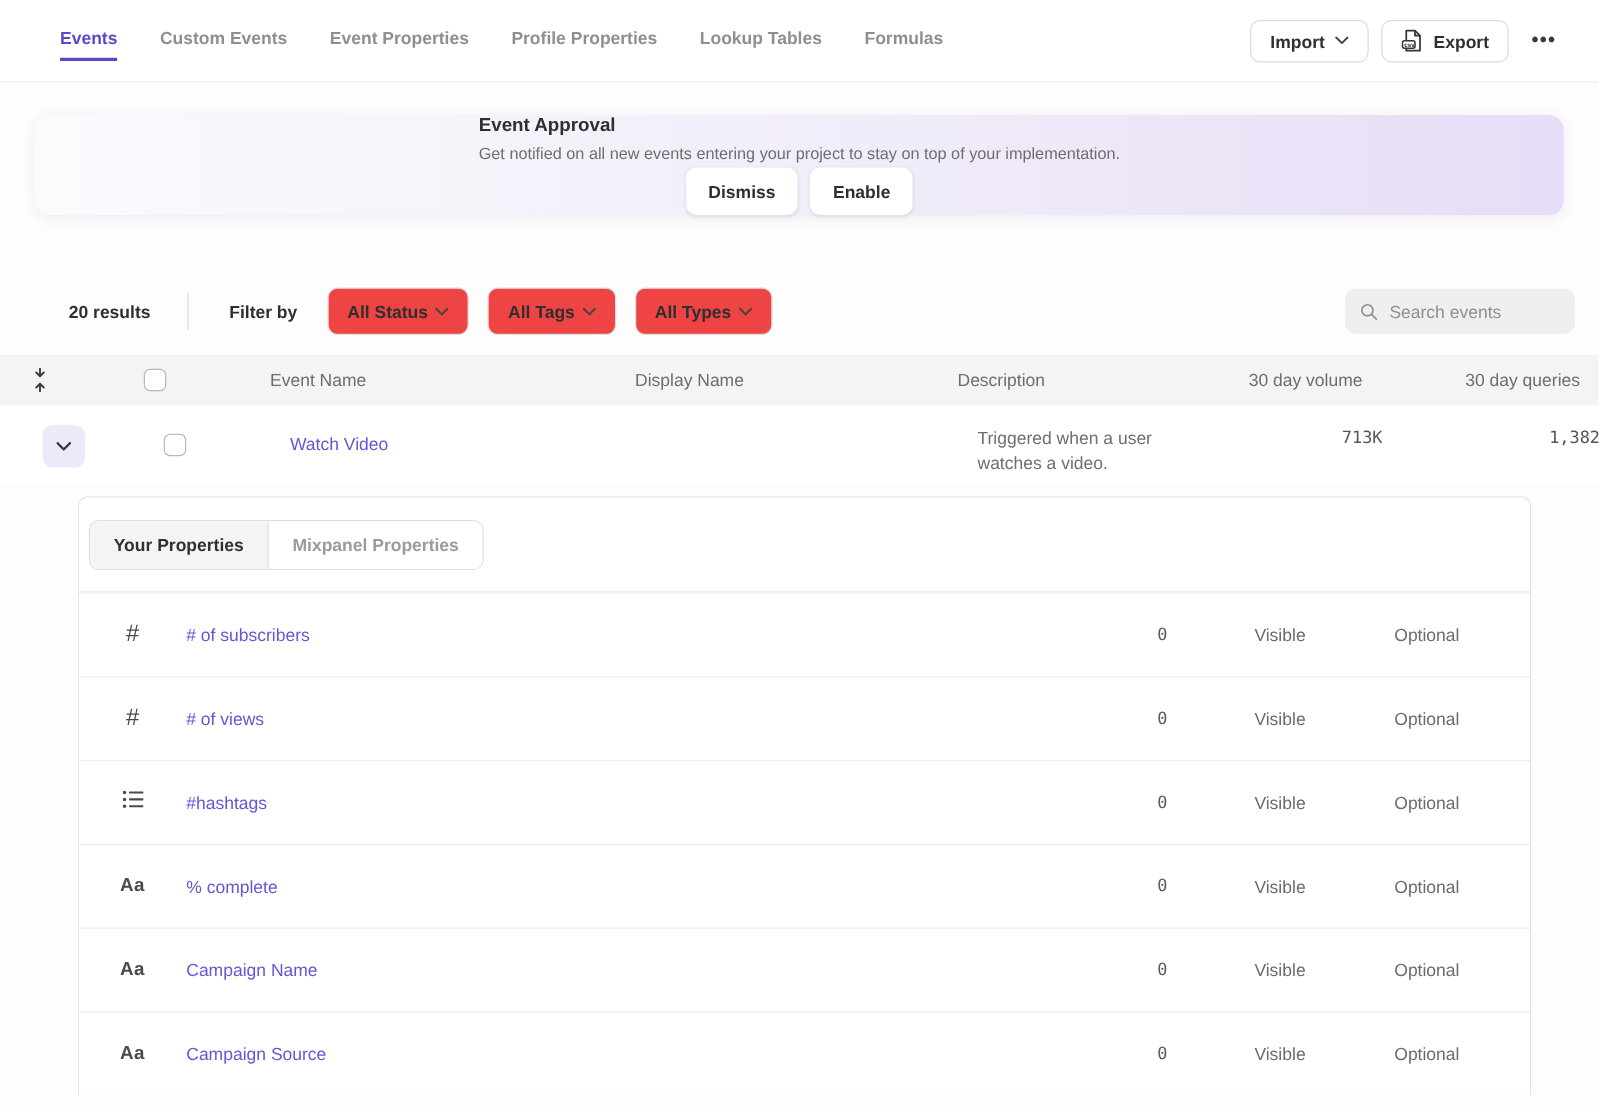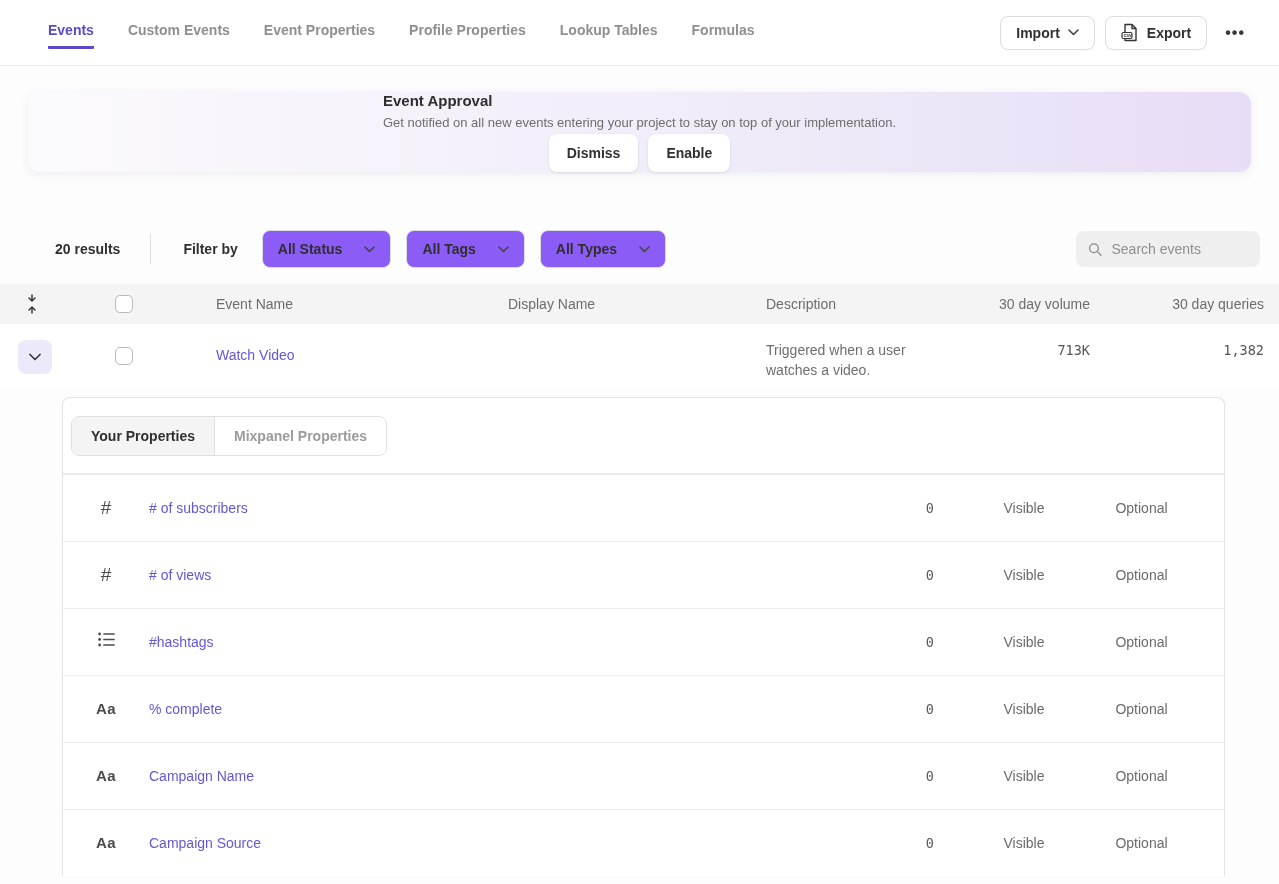--- a/index.html
+++ b/index.html
@@ -31,42 +31,42 @@
   .banner-actions { display:flex; gap:10px; }
   .banner-btn { background:#fff; border:none; border-radius:8px; height:38px;
     padding:0 18px; font-size:14px; font-weight:600; color:#2f2f2f; cursor:pointer;
     box-shadow:0 1px 3px rgba(60,50,100,0.12); }
 
   
   .filter-row { display:flex; align-items:center; margin:58px 19px 16px 55px; }
   .results-count { font-size:14px; font-weight:600; color:#2f2f2f; }
   .v-divider { width:1px; height:30px; background:#ddd; margin:0 32px 0 30px; }
   .filter-by { font-size:14px; font-weight:600; color:#2f2f2f; margin-right:24px; }
-  .dropdown { display:inline-flex; align-items:center; gap:22px; background:#8b5cf6;
+  .dropdown { display:inline-flex; align-items:center; gap:6px; background:#ef4444;
     border:1px solid #dcdcdc; border-radius:8px; height:38px; padding:0 15px;
     font-size:14px; font-weight:600; color:#2f2f2f; cursor:pointer; margin-right:15px; }
   .spacer { flex:1; }
   .search-box { display:flex; align-items:center; gap:9px; background:#f0eff0;
     border-radius:8px; height:36px; width:184px; padding:0 12px; }
   .search-box input { border:none; background:transparent; outline:none;
     font-size:14px; color:#444; width:100%; font-family:"Liberation Sans",sans-serif; }
   .search-box input::placeholder { color:#8f8f8f; }
 
   
   .tbl-grid { display:grid;
     grid-template-columns:64px 84px 258px 224px 190px 100px 140px 139px 1fr;
     align-items:center;gap:34px; }
   .tbl-head { background:#f4f4f4; height:40px; font-size:14px; color:#6d6d6d; }
   .tbl-head .num { text-align:right; }
   .owners-cell { padding-left:50px; }
   .checkbox { display:block; width:18px; height:18px; background:#fff;
     border:1px solid #b9b9b9; border-radius:5px; margin-left:17px; cursor:pointer; }
   .collapse-cell { display:flex; justify-content:center; }
 
-  .event-row { background:#fff; align-items:start; padding:14px 0 6px; }
+  .event-row { background:#fff; align-items:start; padding:14px 16px 6px; }
   .expander { width:34px; height:34px; border:none; border-radius:8px;
     background:#eceafa; display:flex; align-items:center; justify-content:center;
     cursor:pointer; margin:2px 0 0 18px; }
   .event-name { font-size:14px; color:#6457d6; cursor:pointer; padding-top:9px; }
   .event-desc { font-size:14px; color:#6e6e6e; line-height:1.45; padding-top:2px; }
   .num-val { font-family:"DejaVu Sans Mono", monospace; font-size:13.5px;
     color:#555; text-align:right; padding-top:4px; }
   .row-more { text-align:center; padding-top:2px; }
 
   

